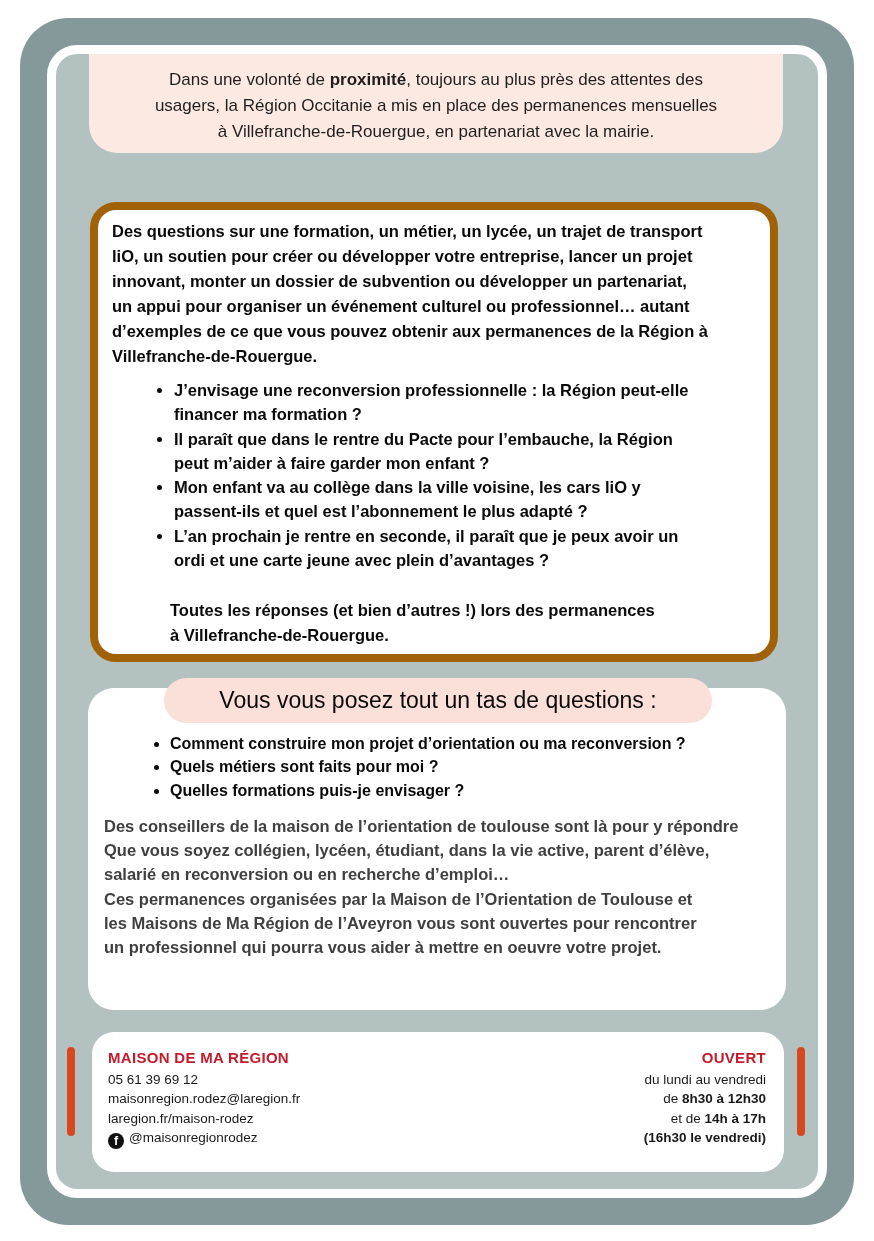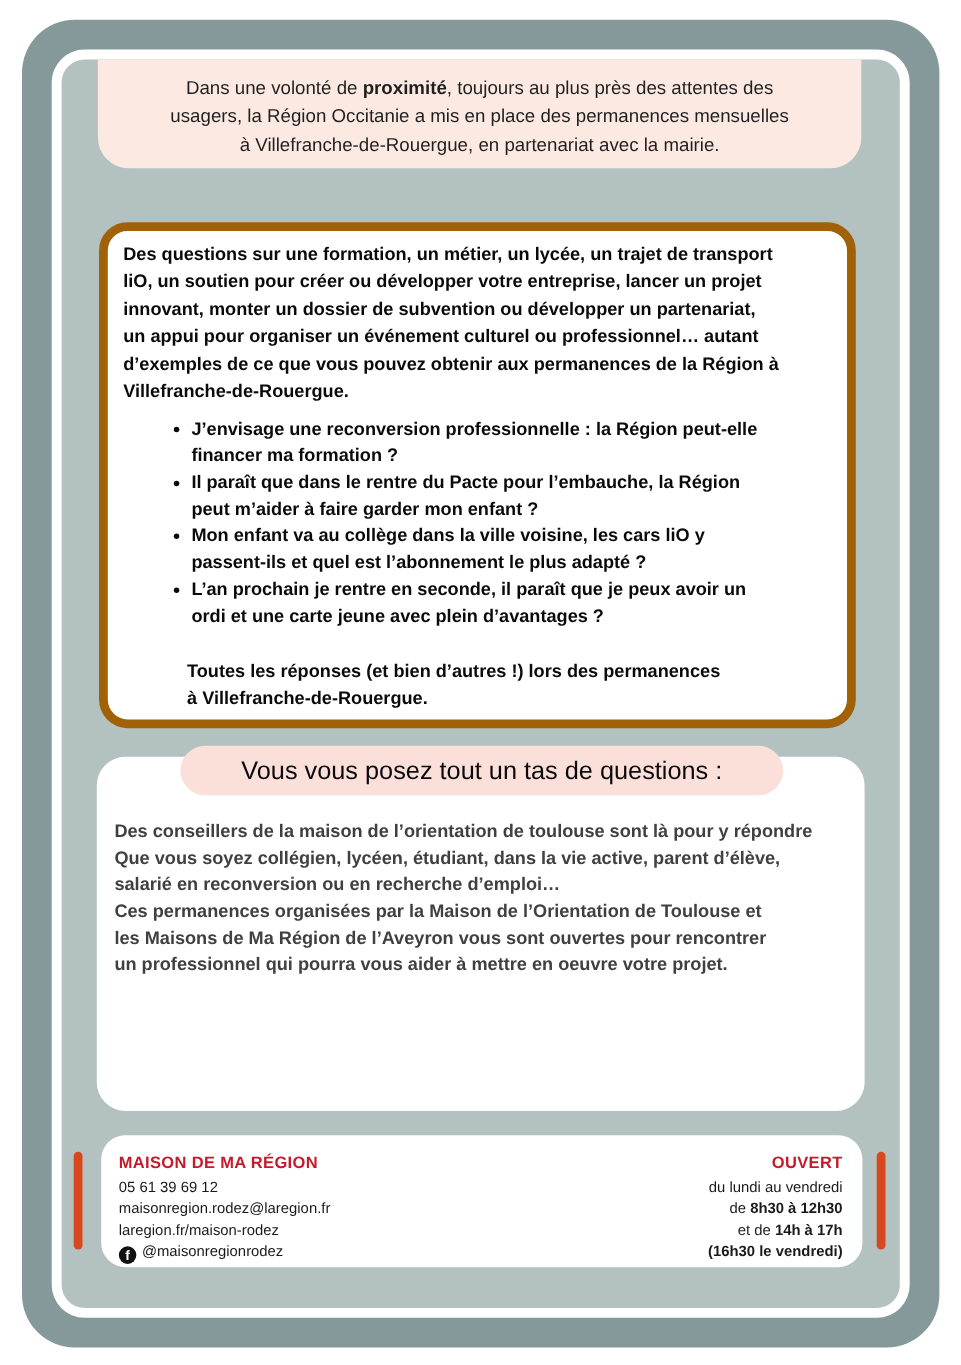--- a/index.html
+++ b/index.html
@@ -73,21 +73,21 @@
     font-size: 16px; font-weight: bold; line-height: 23.3px; color: #0a0a0a;
   }
   .q-par {
     margin: 12px 0 0 16px; width: 676px;
     font-size: 16.5px; font-weight: bold; line-height: 24.2px;
     white-space: pre-line; color: #404040;
   }
 
   
   .footer-box {
-    position: absolute; left: 92px; top: 1032px; width: 692px; height: 120px;
+    position: absolute; left: 92px; top: 1032px; width: 692px; height: 140px;
     box-sizing: border-box; padding: 16px 18px 0 16px;
     background: #ffffff; border-radius: 22px;
     display: flex; justify-content: space-between;
   }
   .f-col { font-size: 13.5px; line-height: 19.5px; color: #1a1a1a; }
   .f-right { text-align: right; }
   .f-title {
     font-size: 15px; font-weight: bold; letter-spacing: 0.3px;
     color: #c41a2b; margin-bottom: 2px;
   }
@@ -137,20 +137,25 @@
       <li>L’an prochain je rentre en seconde, il paraît que je peux avoir un
 ordi et une carte jeune avec plein d’avantages ?</li>
     </ul>
     <p class="info-closing">Toutes les réponses (et bien d’autres !) lors des permanences
 à Villefranche-de-Rouergue.</p>
   </div>
 
   <div class="q-pill">Vous vous posez tout un tas de questions :</div>
 
   <div class="q-box">
+    <ul class="q-list">
+      <li>Comment construire mon projet d’orientation ou ma reconversion ?</li>
+      <li>Quels métiers sont faits pour moi ?</li>
+      <li>Quelles formations puis-je envisager ?</li>
+    </ul>
     <p class="q-par">Des conseillers de la maison de l’orientation de toulouse sont là pour y répondre
 Que vous soyez collégien, lycéen, étudiant, dans la vie active, parent d’élève,
 salarié en reconversion ou en recherche d’emploi…
 Ces permanences organisées par la Maison de l’Orientation de Toulouse et
 les Maisons de Ma Région de l’Aveyron vous sont ouvertes pour rencontrer
 un professionnel qui pourra vous aider à mettre en oeuvre votre projet.</p>
   </div>
 
   <div class="footer-box">
     <div class="f-col f-left">

